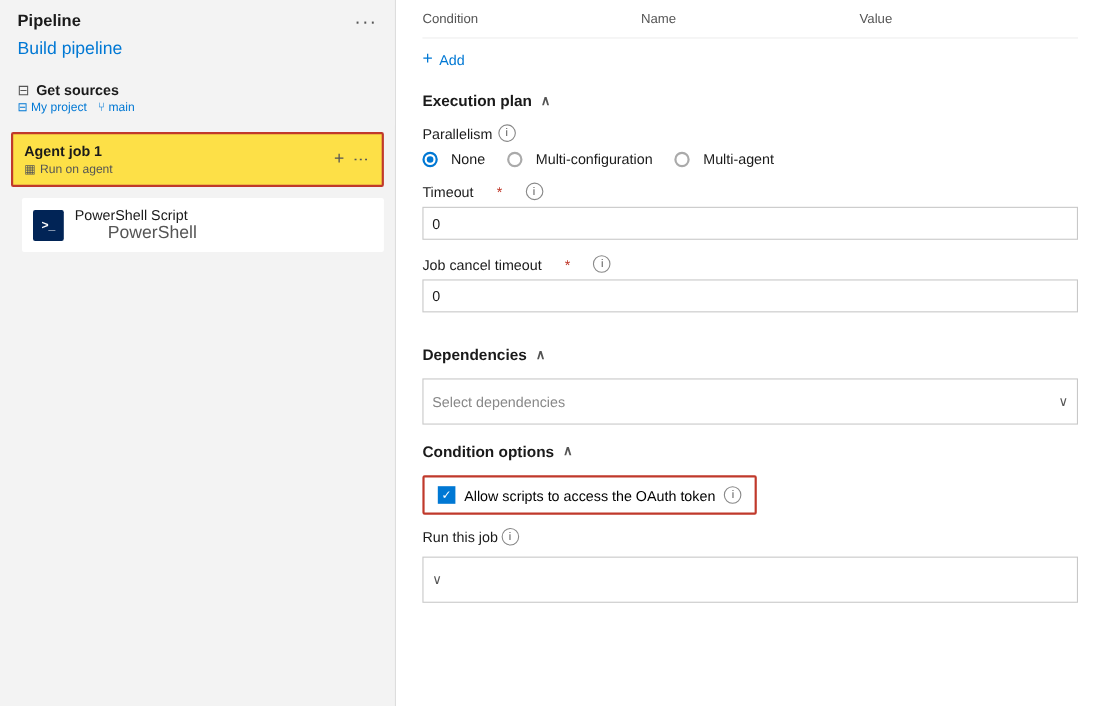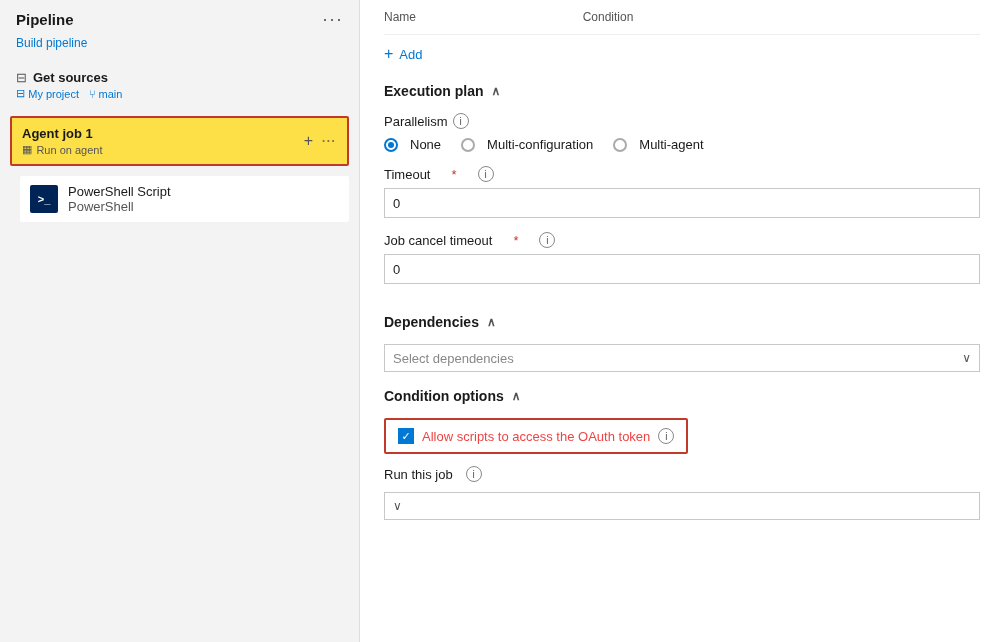--- a/index.html
+++ b/index.html
@@ -20,21 +20,21 @@
       justify-content: space-between;
       padding: 9px 16px 6px 16px;
     }
     .sidebar-title {
       font-size: 15px;
       font-weight: 600;
       color: #1a1a1a;
     }
     .sidebar-subtitle {
       color: #0078d4;
-      font-size: 12px;
+      font-size: 16px;
       padding: 0 16px 10px 16px;
     }
     .sidebar-ellipsis {
       font-size: 18px;
       color: #555;
       cursor: pointer;
       letter-spacing: 1px;
     }
 
     .sidebar-section {
@@ -126,22 +126,23 @@
       color: #fff;
       font-size: 11px;
       font-weight: 700;
     }
     .ps-title {
       font-size: 13px;
       font-weight: 500;
       color: #1a1a1a;
     }
     .ps-sub {
-      font-size: 13px;
-      color: #555;
+      font-size: 16px;
+      color: #555;
+      margin-left: 30px;
     }
 
     
     .content {
       flex: 1;
       overflow-y: auto;
       padding: 0 24px 24px 24px;
     }
 
     .table-header {
@@ -249,21 +250,21 @@
       border: 1px solid #c8c8c8;
       padding: 0 8px;
       font-size: 13px;
       color: #1a1a1a;
       margin-bottom: 14px;
       outline: none;
     }
 
     .select-dropdown {
       width: 100%;
-      height: 28px;
+      height: 42px;
       border: 1px solid #c8c8c8;
       padding: 0 8px;
       font-size: 13px;
       color: #888;
       background: #fff;
       display: flex;
       align-items: center;
       justify-content: space-between;
       cursor: pointer;
       margin-bottom: 14px;
@@ -296,30 +297,30 @@
       align-items: center;
       justify-content: center;
       flex-shrink: 0;
     }
     .checkbox-check {
       color: #fff;
       font-size: 11px;
     }
     .checkbox-label {
       font-size: 13px;
-      color: #ef4444;
+      color: #000000;
     }
 
     .run-job-label {
       font-size: 13px;
       color: #1a1a1a;
       margin-bottom: 10px;
       display: flex;
       align-items: center;
-      gap: 13px;
+      gap: 3px;
     }
 
     
     .parallelism-row {
       margin-bottom: 14px;
     }
     .parallelism-label {
       font-size: 13px;
       color: #1a1a1a;
       margin-bottom: 8px;
@@ -379,22 +380,23 @@
     <div>
       <div class="ps-title">PowerShell Script</div>
       <div class="ps-sub">PowerShell</div>
     </div>
   </div>
 </div>
 
 <div class="content">
 
   <div class="table-header">
+    <span class="table-header-cell">Condition</span>
     <span class="table-header-cell">Name</span>
-    <span class="table-header-cell">Condition</span>
+    <span class="table-header-cell">Value</span>
   </div>
 
   <div class="add-btn">
     <span class="add-btn-plus">+</span>
     <span>Add</span>
   </div>
 
   <div class="section-heading">
     <span>Execution plan</span>
     <span class="chevron-icon">∧</span>

